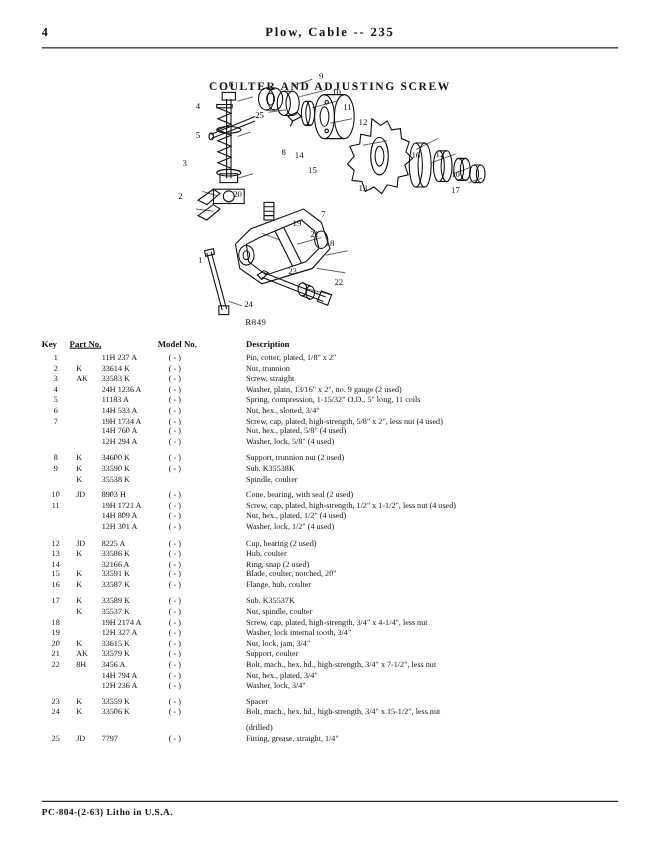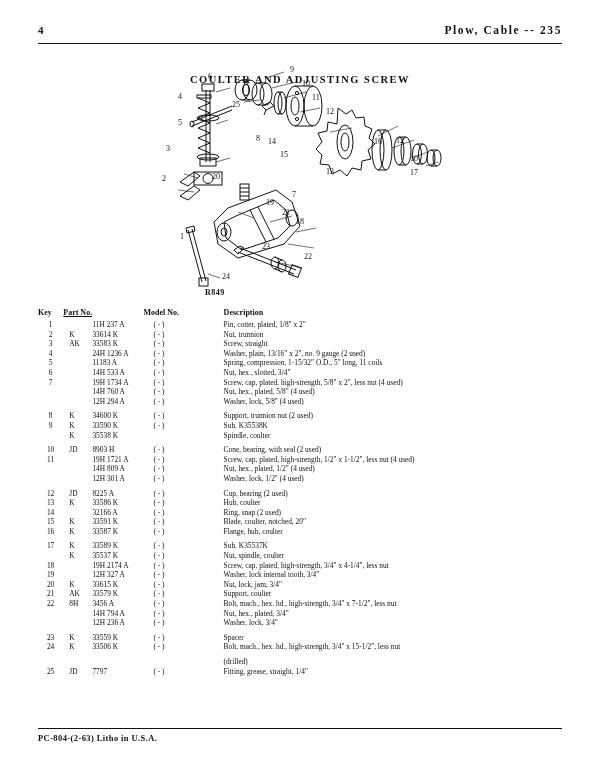--- a/index.html
+++ b/index.html
@@ -35,21 +35,21 @@
     top: 0;
     font-size: 11px;
     font-weight: bold;
     letter-spacing: 0.5px;
   }
   .header-title {
     position: absolute;
     left: 0;
     top: 0;
     width: 524px;
-    text-align: right;
+    text-align: center;
     font-size: 11.5px;
     font-weight: bold;
     letter-spacing: 1.6px;
   }
   .rule {
     position: absolute;
     left: 38px;
     top: 43px;
     width: 524px;
     height: 1px;
@@ -70,24 +70,24 @@
   .illus {
     position: absolute;
     left: 120px;
     top: 62px;
     width: 360px;
     height: 235px;
   }
   .illus svg { display: block; }
   .fig-label {
     position: absolute;
-    left: 205px;
+    left: 223px;
     top: 288px;
     font-size: 8px;
-    font-weight: bold;
+    font-weight: normal;
     letter-spacing: 0.5px;
   }
   
   .table-wrap {
     position: absolute;
     left: 38px;
     top: 308px;
     width: 524px;
   }
   table.parts {

